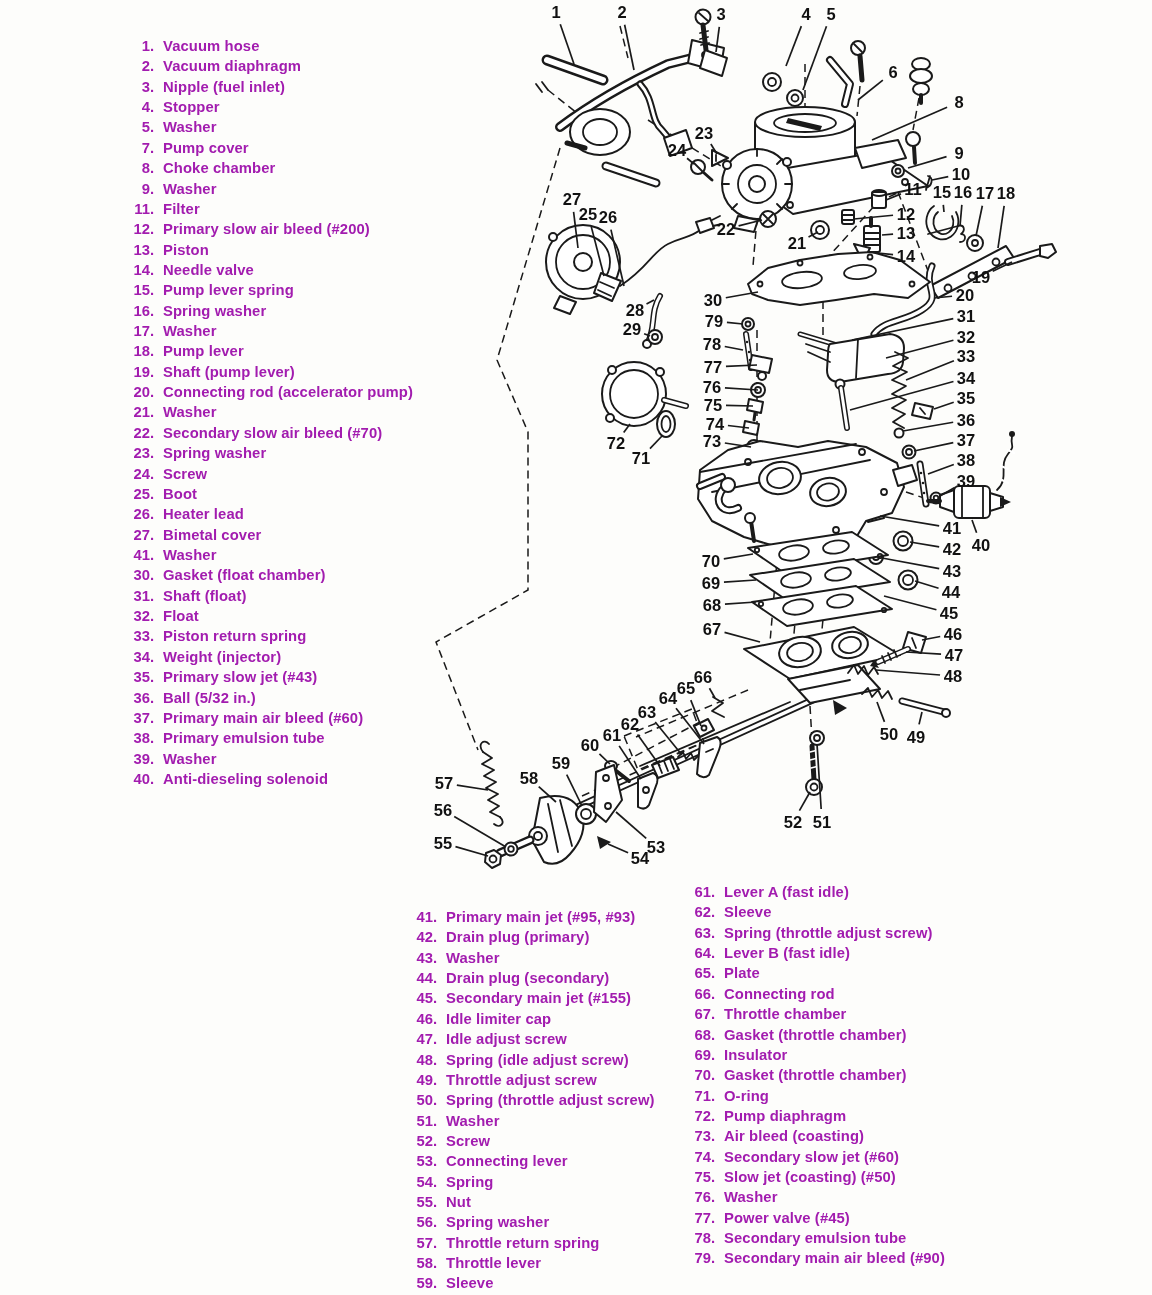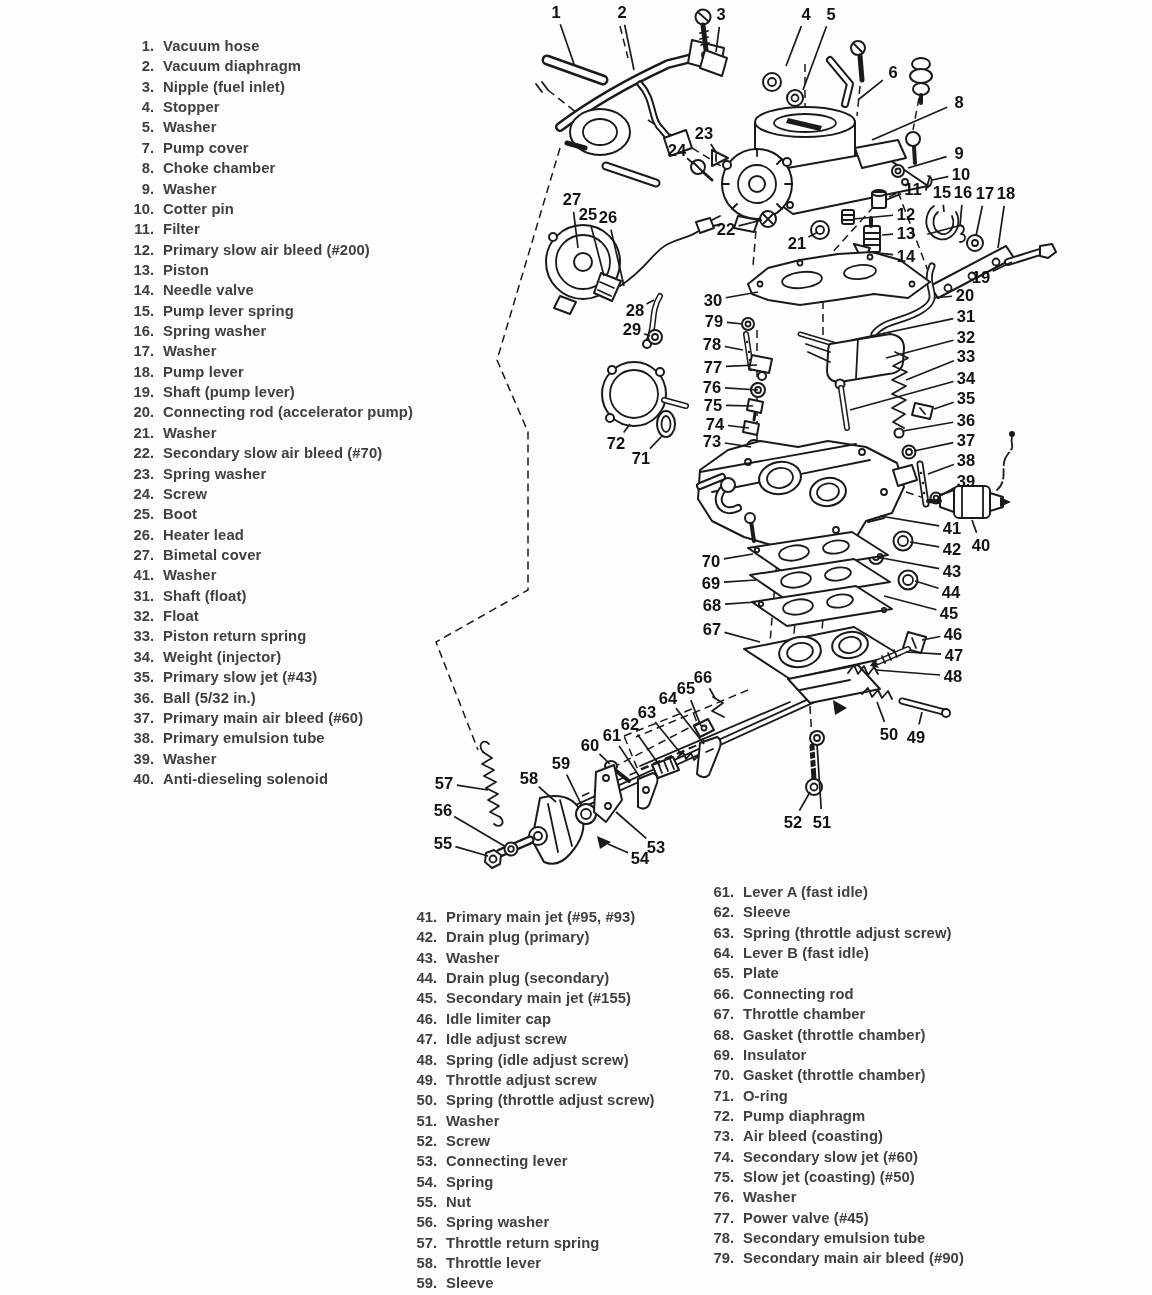--- a/index.html
+++ b/index.html
@@ -1,27 +1,27 @@
 <!DOCTYPE html>
 <html><head>
 <meta charset="utf-8">
 <style>
   html,body{margin:0;padding:0;background:#e8e8e4}
   .page{position:relative;width:1152px;height:1295px;background:#fdfdfb;
         font-family:"Liberation Sans",sans-serif;overflow:hidden;margin:0 auto}
   svg.diagram{position:absolute;left:0;top:0;width:1152px;height:1295px}
-  .list{position:absolute;color:#404040}
+  .list{position:absolute;color:#a21caf}
   .row{height:20.36px;line-height:20.36px;white-space:nowrap}
   .num{display:inline-block;text-align:right;font-weight:700;font-size:14.8px}
   .lbl{margin-left:9px;font-weight:700;font-size:14.8px;letter-spacing:.1px}
   #list-left{left:120px;top:36px}
   #list-left .num{width:34px}
   #list-bl{left:405px;top:907px}
   #list-bl .num{width:32px}
-  #list-br{left:704px;top:882px}
+  #list-br{left:685px;top:882px}
   #list-br .num{width:30px}
   
   .p{fill:#fff;stroke:#1a1a1a;stroke-width:2;stroke-linejoin:round}
   .l{stroke:#1a1a1a;fill:none;stroke-width:1.8;stroke-linecap:round;stroke-linejoin:round}
   .ob{stroke:#1a1a1a;fill:none;stroke-linecap:round;stroke-linejoin:round}
   .iw{stroke:#fff;fill:none;stroke-linecap:round;stroke-linejoin:round}
   .d{stroke:#1a1a1a;fill:none;stroke-width:1.5;stroke-dasharray:8 5}
   .f{fill:#1a1a1a;stroke:none}
   .leader{stroke:#1a1a1a;stroke-width:1.7}
   .co{font-family:"Liberation Sans",sans-serif;font-weight:700;font-size:16.5px;
@@ -34,39 +34,39 @@
 
   <div class="list" id="list-left">
       <div class="row"><span class="num">1.</span><span class="lbl">Vacuum hose</span></div>
       <div class="row"><span class="num">2.</span><span class="lbl">Vacuum diaphragm</span></div>
       <div class="row"><span class="num">3.</span><span class="lbl">Nipple (fuel inlet)</span></div>
       <div class="row"><span class="num">4.</span><span class="lbl">Stopper</span></div>
       <div class="row"><span class="num">5.</span><span class="lbl">Washer</span></div>
       <div class="row"><span class="num">7.</span><span class="lbl">Pump cover</span></div>
       <div class="row"><span class="num">8.</span><span class="lbl">Choke chamber</span></div>
       <div class="row"><span class="num">9.</span><span class="lbl">Washer</span></div>
-      <div class="row"><span class="num">10.</span><span class="lbl">Cotter pin</span></div>
       <div class="row"><span class="num">11.</span><span class="lbl">Filter</span></div>
       <div class="row"><span class="num">12.</span><span class="lbl">Primary slow air bleed (#200)</span></div>
       <div class="row"><span class="num">13.</span><span class="lbl">Piston</span></div>
       <div class="row"><span class="num">14.</span><span class="lbl">Needle valve</span></div>
       <div class="row"><span class="num">15.</span><span class="lbl">Pump lever spring</span></div>
       <div class="row"><span class="num">16.</span><span class="lbl">Spring washer</span></div>
       <div class="row"><span class="num">17.</span><span class="lbl">Washer</span></div>
       <div class="row"><span class="num">18.</span><span class="lbl">Pump lever</span></div>
       <div class="row"><span class="num">19.</span><span class="lbl">Shaft (pump lever)</span></div>
       <div class="row"><span class="num">20.</span><span class="lbl">Connecting rod (accelerator pump)</span></div>
       <div class="row"><span class="num">21.</span><span class="lbl">Washer</span></div>
       <div class="row"><span class="num">22.</span><span class="lbl">Secondary slow air bleed (#70)</span></div>
       <div class="row"><span class="num">23.</span><span class="lbl">Spring washer</span></div>
       <div class="row"><span class="num">24.</span><span class="lbl">Screw</span></div>
       <div class="row"><span class="num">25.</span><span class="lbl">Boot</span></div>
       <div class="row"><span class="num">26.</span><span class="lbl">Heater lead</span></div>
       <div class="row"><span class="num">27.</span><span class="lbl">Bimetal cover</span></div>
       <div class="row"><span class="num">41.</span><span class="lbl">Washer</span></div>
+      <div class="row"><span class="num">30.</span><span class="lbl">Gasket (float chamber)</span></div>
       <div class="row"><span class="num">31.</span><span class="lbl">Shaft (float)</span></div>
       <div class="row"><span class="num">32.</span><span class="lbl">Float</span></div>
       <div class="row"><span class="num">33.</span><span class="lbl">Piston return spring</span></div>
       <div class="row"><span class="num">34.</span><span class="lbl">Weight (injector)</span></div>
       <div class="row"><span class="num">35.</span><span class="lbl">Primary slow jet (#43)</span></div>
       <div class="row"><span class="num">36.</span><span class="lbl">Ball (5/32 in.)</span></div>
       <div class="row"><span class="num">37.</span><span class="lbl">Primary main air bleed (#60)</span></div>
       <div class="row"><span class="num">38.</span><span class="lbl">Primary emulsion tube</span></div>
       <div class="row"><span class="num">39.</span><span class="lbl">Washer</span></div>
       <div class="row"><span class="num">40.</span><span class="lbl">Anti-dieseling solenoid</span></div>

